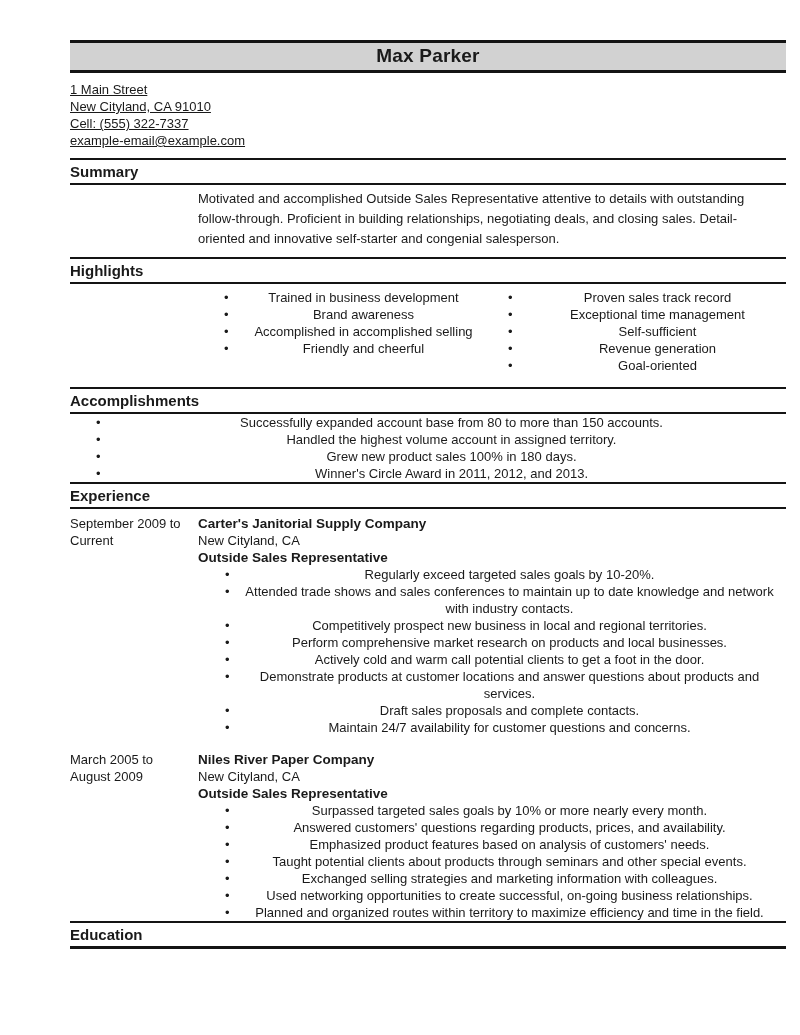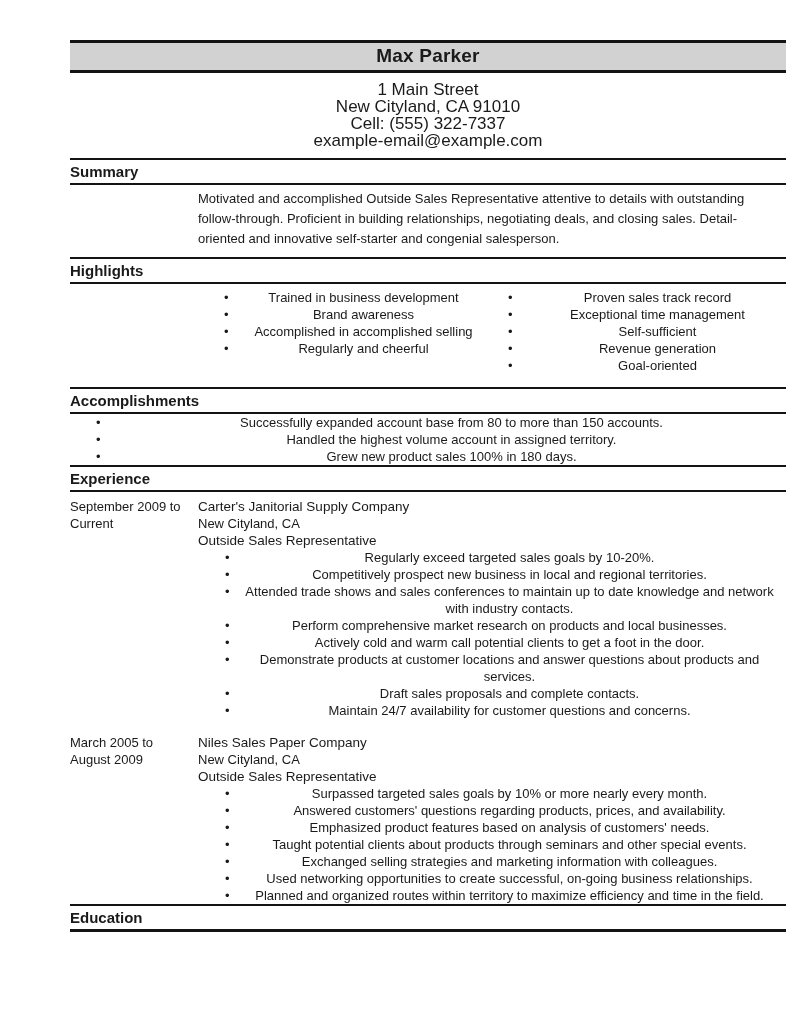--- a/index.html
+++ b/index.html
@@ -28,24 +28,24 @@
   .name-band h1 {
     margin: 0;
     font-size: 19px;
     line-height: 22px;
     font-weight: bold;
     letter-spacing: 0.2px;
   }
 
   
   .contact {
-    text-align: center;
-    font-size: 17px;
+    font-size: 13px;
     line-height: 17px;
     padding: 8px 0 9px;
+    text-decoration: underline;
   }
 
   
   .sec-head {
     border-top: 2px solid #141414;
     border-bottom: 2px solid #141414;
     text-align: left;
     padding: 3px 0;
   }
   .sec-head h2 {
@@ -99,21 +99,21 @@
     padding-top: 6px;
     margin-bottom: 9px;
   }
   .job:last-of-type { margin-bottom: 0; }
   .job-dates {
     font-size: 13px;
     line-height: 17px;
     padding-right: 8px;
   }
   .job-company, .job-title {
-    font-weight: normal;
+    font-weight: bold;
     font-size: 13.5px;
     line-height: 17px;
   }
   .job-location { font-size: 13px; line-height: 17px; }
   .job ul.bullets li { padding-left: 47px; padding-right: 12px; }
   .job ul.bullets li::before { left: 27px; }
 </style>
 </head>
 <body>
 
@@ -148,21 +148,21 @@
       </div>
       <div class="highlights-grid">
         <ul class="bullets">
 
             <li>Trained in business development</li>
 
             <li>Brand awareness</li>
 
             <li>Accomplished in accomplished selling</li>
 
-            <li>Regularly and cheerful</li>
+            <li>Friendly and cheerful</li>
 
           </ul>
         <ul class="bullets">
 
             <li>Proven sales track record</li>
 
             <li>Exceptional time management</li>
 
             <li>Self-sufficient</li>
 
@@ -178,20 +178,21 @@
         <h2>Accomplishments</h2>
       </div>
       <ul class="bullets acc-list">
 
           <li>Successfully expanded account base from 80 to more than 150 accounts.</li>
 
           <li>Handled the highest volume account in assigned territory.</li>
 
           <li>Grew new product sales 100% in 180 days.</li>
 
+          <li>Winner's Circle Award in 2011, 2012, and 2013.</li>
         </ul>
     </section>
 
     <section>
       <div class="sec-head">
         <h2>Experience</h2>
       </div>
 
       <div class="job">
         <div class="job-dates">
@@ -201,23 +202,23 @@
             <div class="job-date-line">Current</div>
           </div>
         <div class="job-body">
           <div class="job-company">Carter's Janitorial Supply Company</div>
           <div class="job-location">New Cityland, CA</div>
           <div class="job-title">Outside Sales Representative</div>
           <ul class="bullets">
 
               <li>Regularly exceed targeted sales goals by 10-20%.</li>
 
+              <li>Attended trade shows and sales conferences to maintain up to date knowledge and network with industry contacts.</li>
+
               <li>Competitively prospect new business in local and regional territories.</li>
-
-              <li>Attended trade shows and sales conferences to maintain up to date knowledge and network with industry contacts.</li>
 
               <li>Perform comprehensive market research on products and local businesses.</li>
 
               <li>Actively cold and warm call potential clients to get a foot in the door.</li>
 
               <li>Demonstrate products at customer locations and answer questions about products and services.</li>
 
               <li>Draft sales proposals and complete contacts.</li>
 
               <li>Maintain 24/7 availability for customer questions and concerns.</li>
@@ -226,21 +227,21 @@
       </div>
 
       <div class="job">
         <div class="job-dates">
 
             <div class="job-date-line">March 2005 to</div>
 
             <div class="job-date-line">August 2009</div>
           </div>
         <div class="job-body">
-          <div class="job-company">Niles Sales Paper Company</div>
+          <div class="job-company">Niles River Paper Company</div>
           <div class="job-location">New Cityland, CA</div>
           <div class="job-title">Outside Sales Representative</div>
           <ul class="bullets">
 
               <li>Surpassed targeted sales goals by 10% or more nearly every month.</li>
 
               <li>Answered customers' questions regarding products, prices, and availability.</li>
 
               <li>Emphasized product features based on analysis of customers' needs.</li>
 

